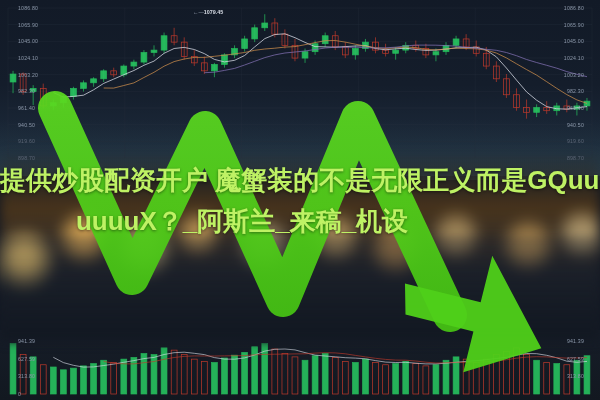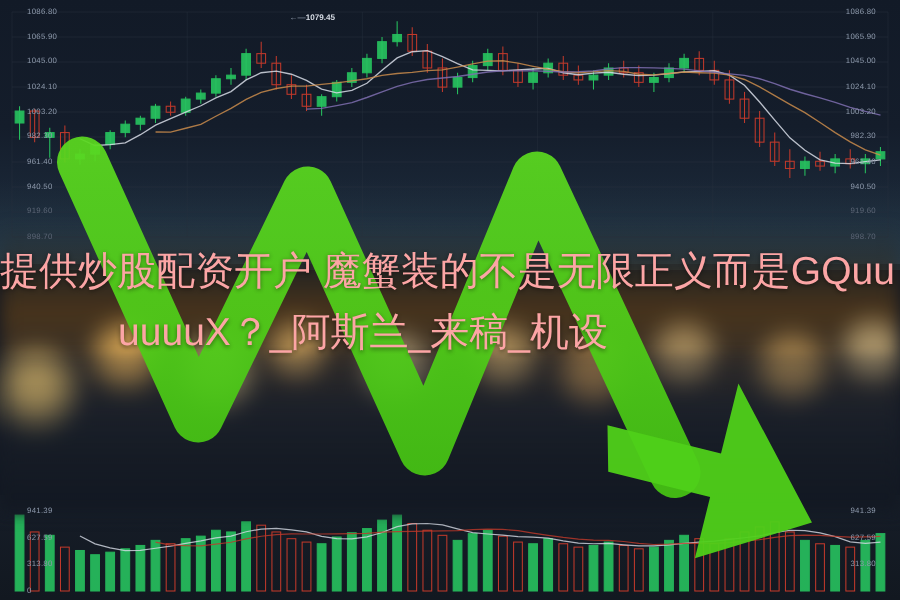--- a/index.html
+++ b/index.html
@@ -68,21 +68,21 @@
     white-space:nowrap;
   }
   .annot .arw{color:#9aa6b6;font-weight:normal;}
 
   
   svg.arrow{position:absolute;left:0;top:0;width:600px;height:400px;}
 
   
   .headline{
     position:absolute;left:0;top:160px;width:484px;
-    text-align:center;color:#fca5a5;font-weight:normal;
+    text-align:center;color:#bef264;font-weight:bold;
     font-size:26px;line-height:41px;letter-spacing:0px;
     text-shadow:0 1px 3px rgba(0,0,0,.45);
   }
   .hl-line{display:block;white-space:nowrap;}
   .hl1{text-align:left;padding-left:0px;}
   .hl2{}
 </style>
 </head>
 <body>
 

